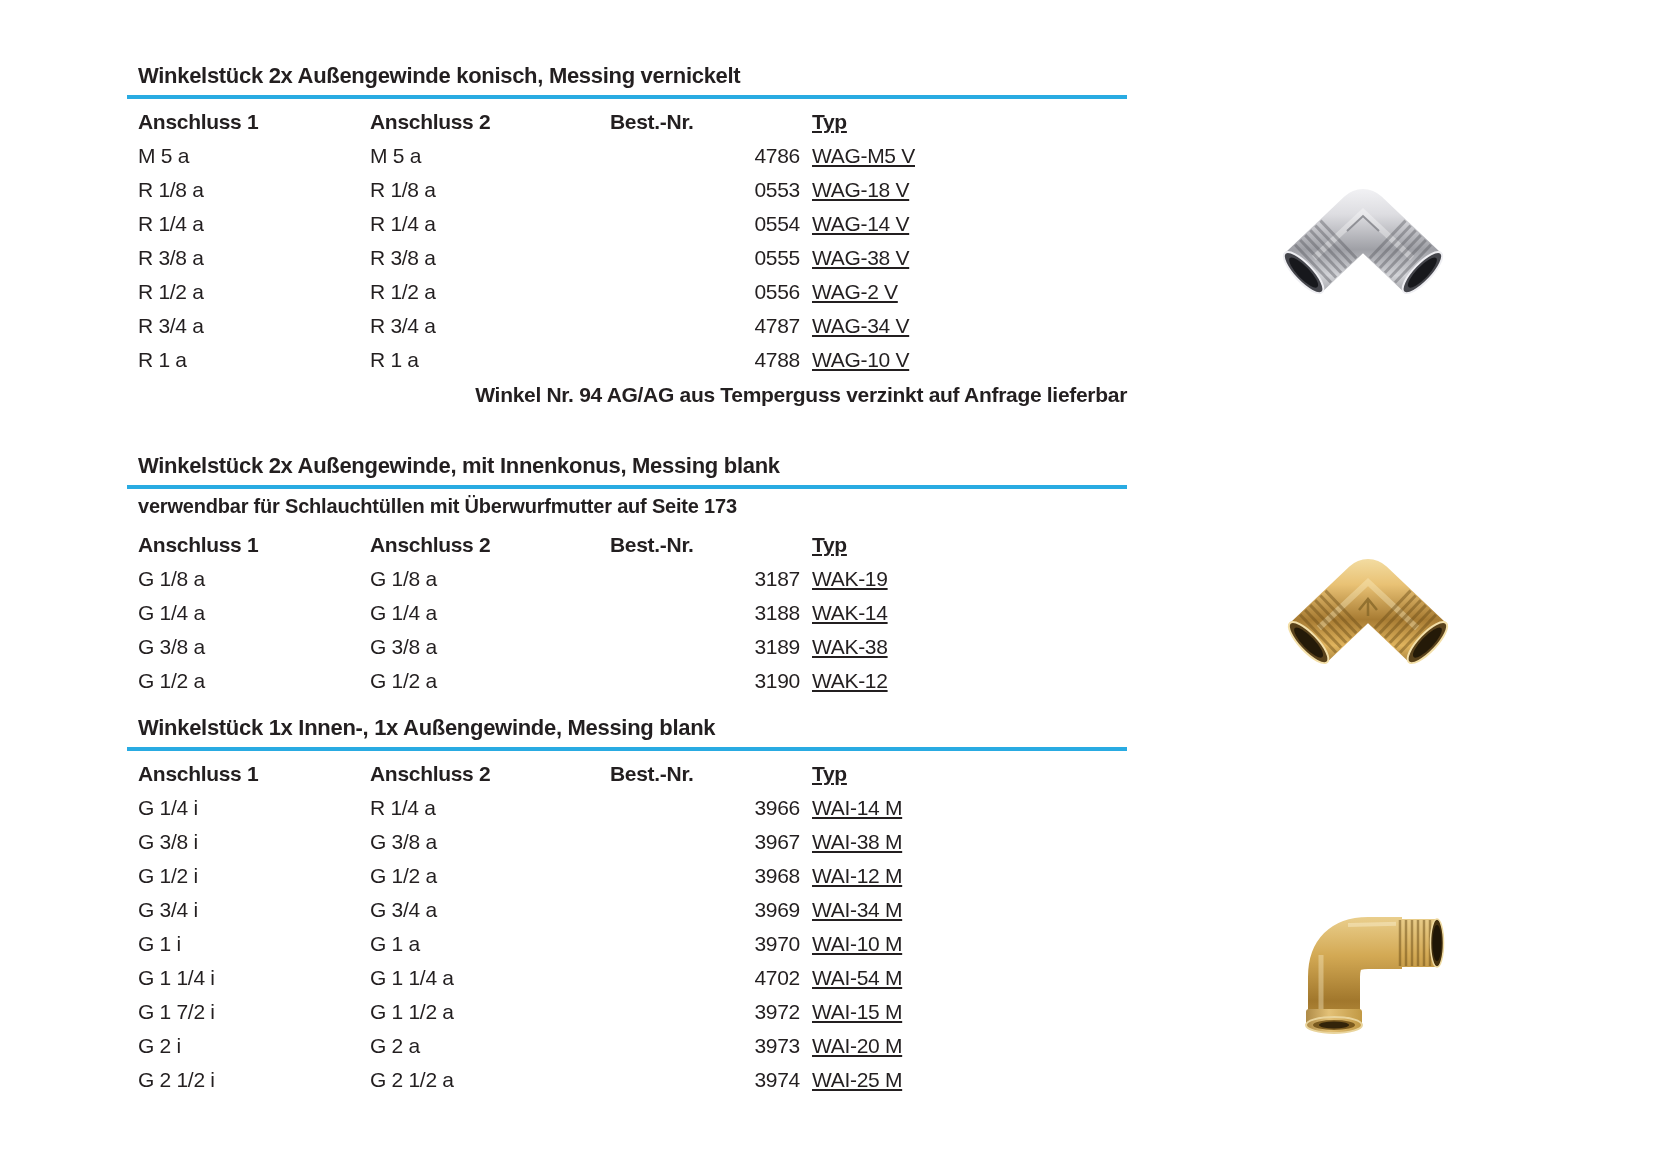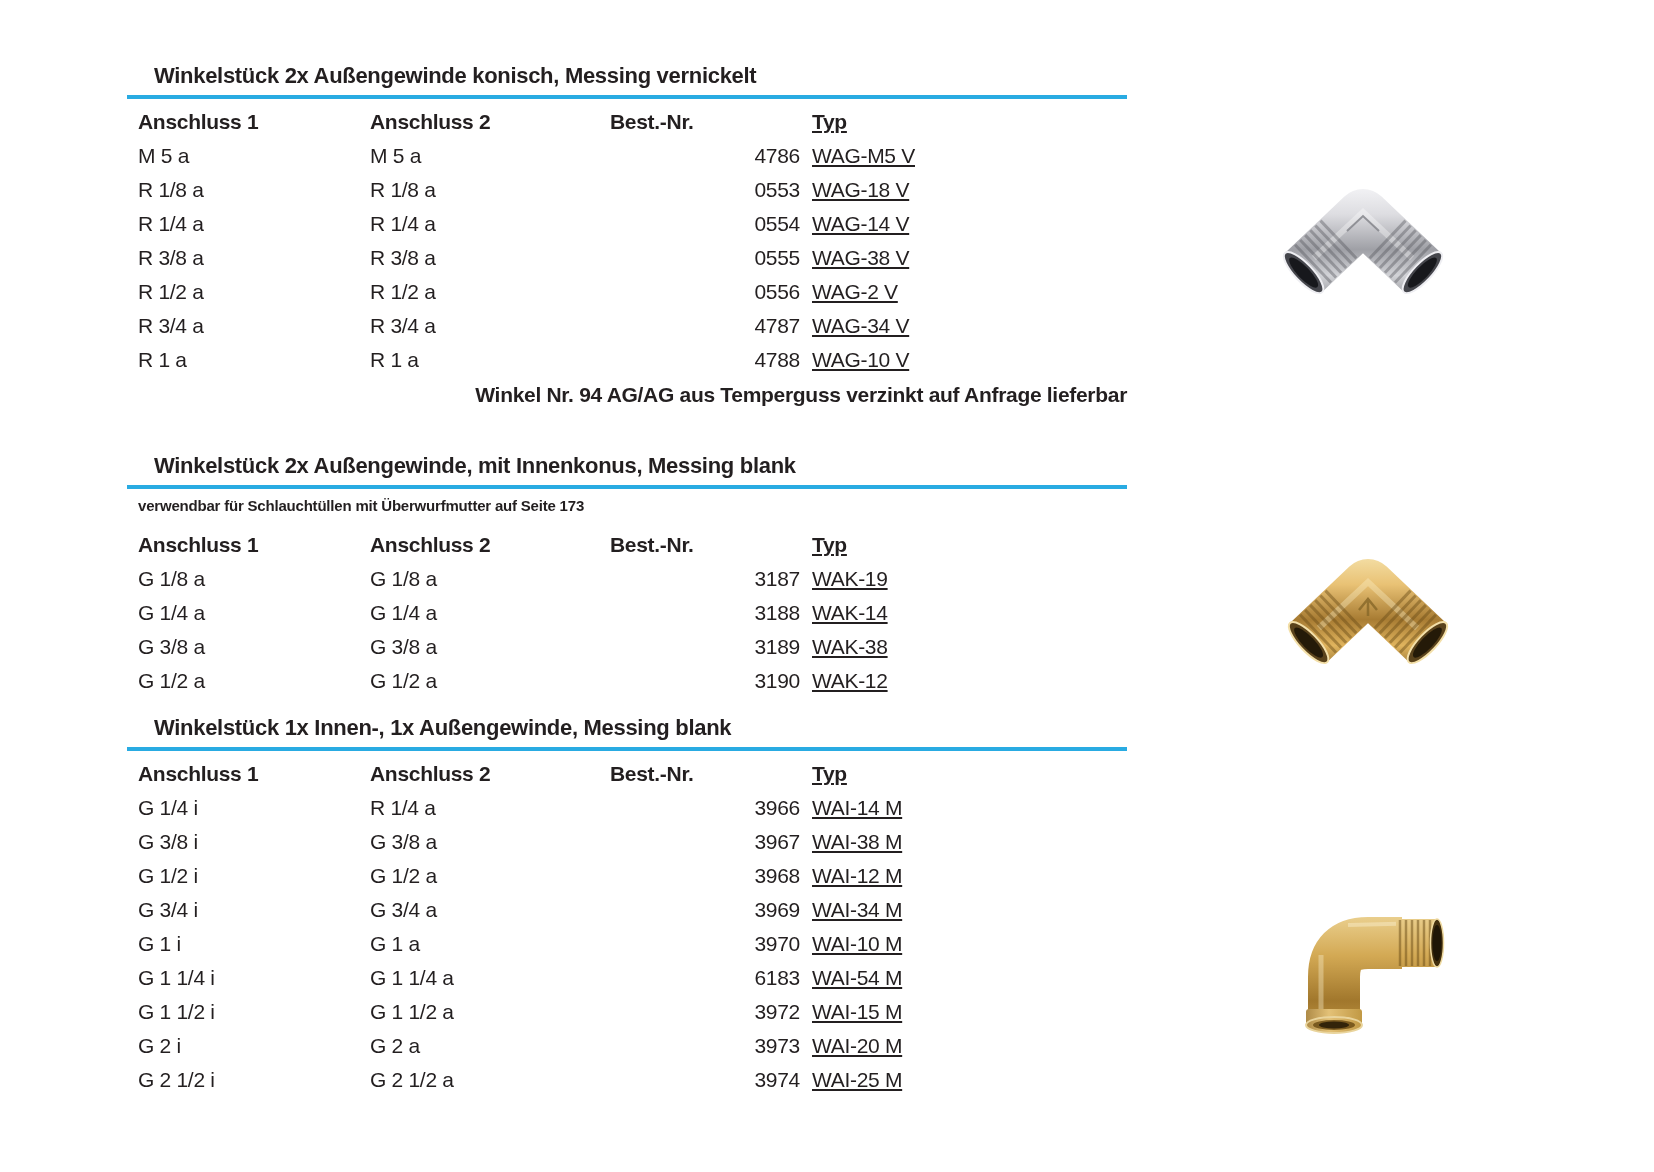--- a/index.html
+++ b/index.html
@@ -11,25 +11,25 @@
     font-family: "Liberation Sans", sans-serif;
     overflow: hidden;
   }
   .sec { position: absolute; left: 127px; width: 1000px; }
   #sec-wag { top: 62px; }
   #sec-wak { top: 452px; }
   #sec-wai { top: 714px; }
 
   .title {
     font-size: 22px; line-height: 28px; font-weight: bold;
-    margin: 0 0 5px 27px; letter-spacing: -0.3px; white-space: nowrap;
+    margin: 0 0 5px 11px; letter-spacing: -0.3px; white-space: nowrap;
   }
   .rule { height: 4px; background: #29abe2; }
   .subtitle {
-    font-size: 15px; line-height: 20px; font-weight: bold;
+    font-size: 20px; line-height: 20px; font-weight: bold;
     margin: 7px 0 12px 11px; letter-spacing: -0.2px; white-space: nowrap;
   }
   .tbl {
     border-collapse: collapse; table-layout: fixed;
     margin: 6px 0 0 11px; width: 880px;
   }
   .tbl th, .tbl td {
     font-size: 21px; height: 34px; padding: 0;
     vertical-align: middle; white-space: nowrap; letter-spacing: -0.3px;
   }
@@ -192,25 +192,25 @@
   </tr>
         <tr>
     <td class="c1">G 1 i</td>
     <td class="c2">G 1 a</td>
     <td class="c3">3970</td>
     <td class="c4">WAI-10 M</td>
   </tr>
         <tr>
     <td class="c1">G 1 1/4 i</td>
     <td class="c2">G 1 1/4 a</td>
-    <td class="c3">6183</td>
+    <td class="c3">4702</td>
     <td class="c4">WAI-54 M</td>
   </tr>
         <tr>
-    <td class="c1">G 1 1/2 i</td>
+    <td class="c1">G 1 7/2 i</td>
     <td class="c2">G 1 1/2 a</td>
     <td class="c3">3972</td>
     <td class="c4">WAI-15 M</td>
   </tr>
         <tr>
     <td class="c1">G 2 i</td>
     <td class="c2">G 2 a</td>
     <td class="c3">3973</td>
     <td class="c4">WAI-20 M</td>
   </tr>

